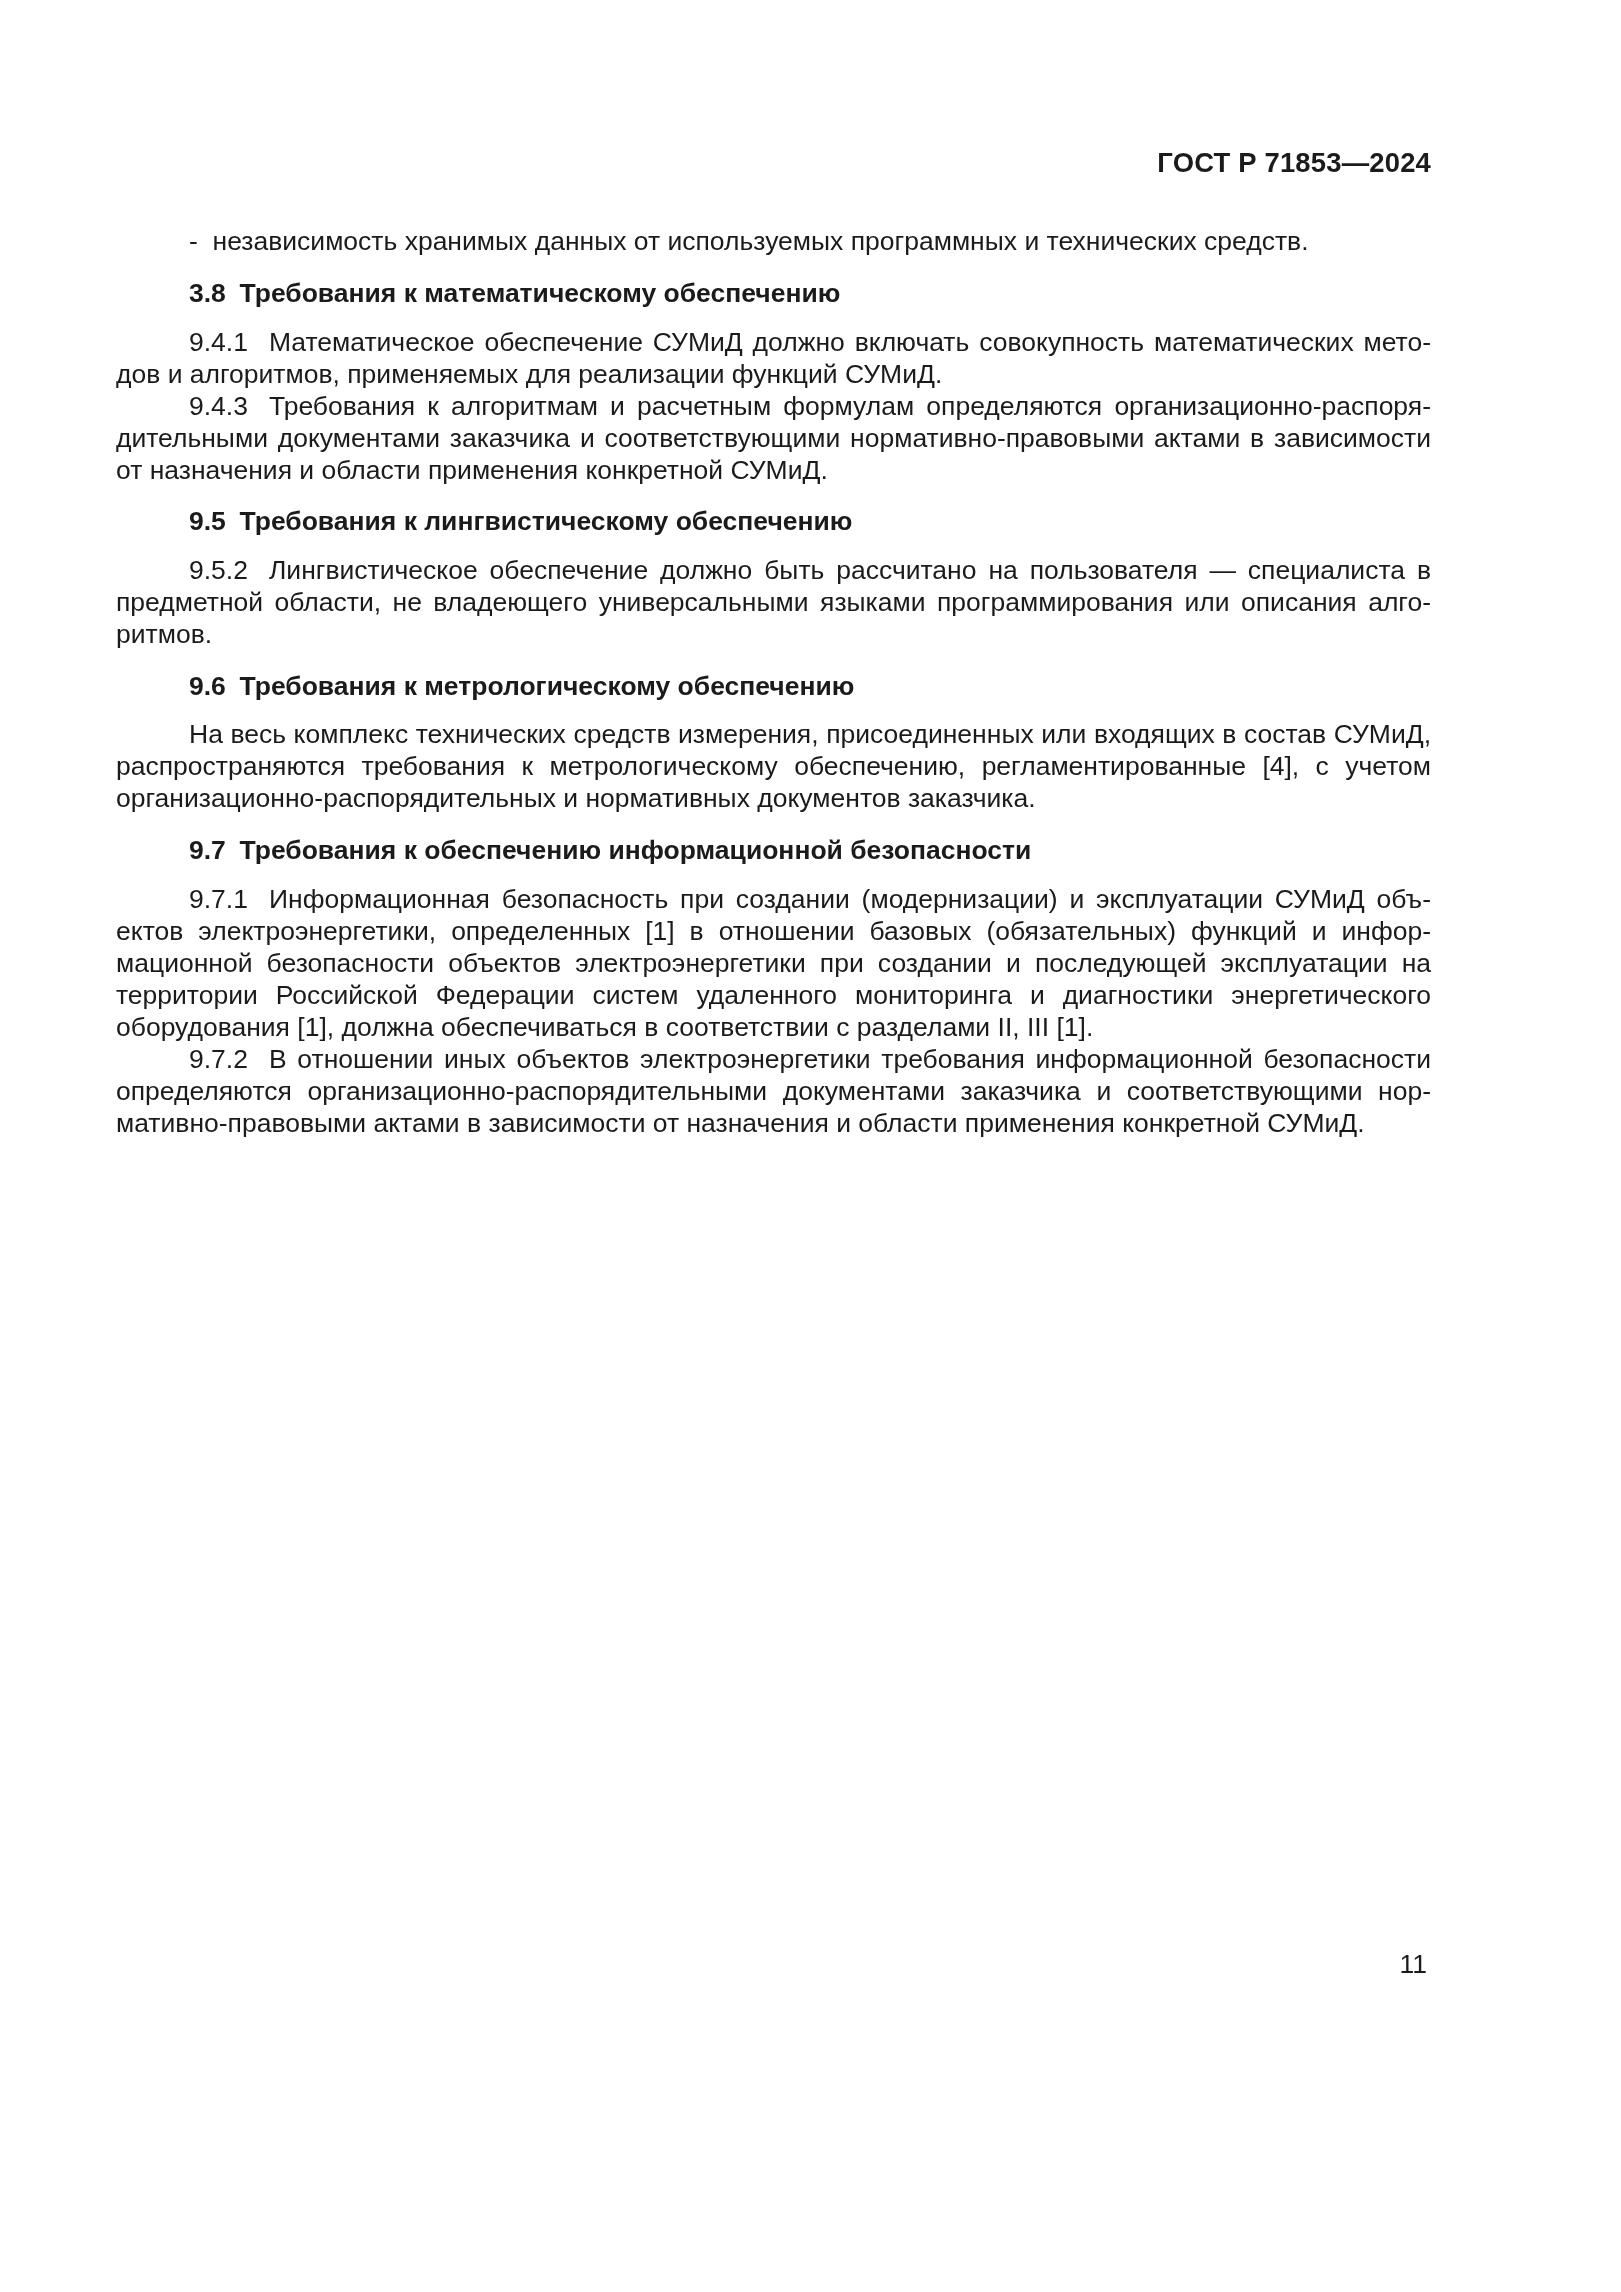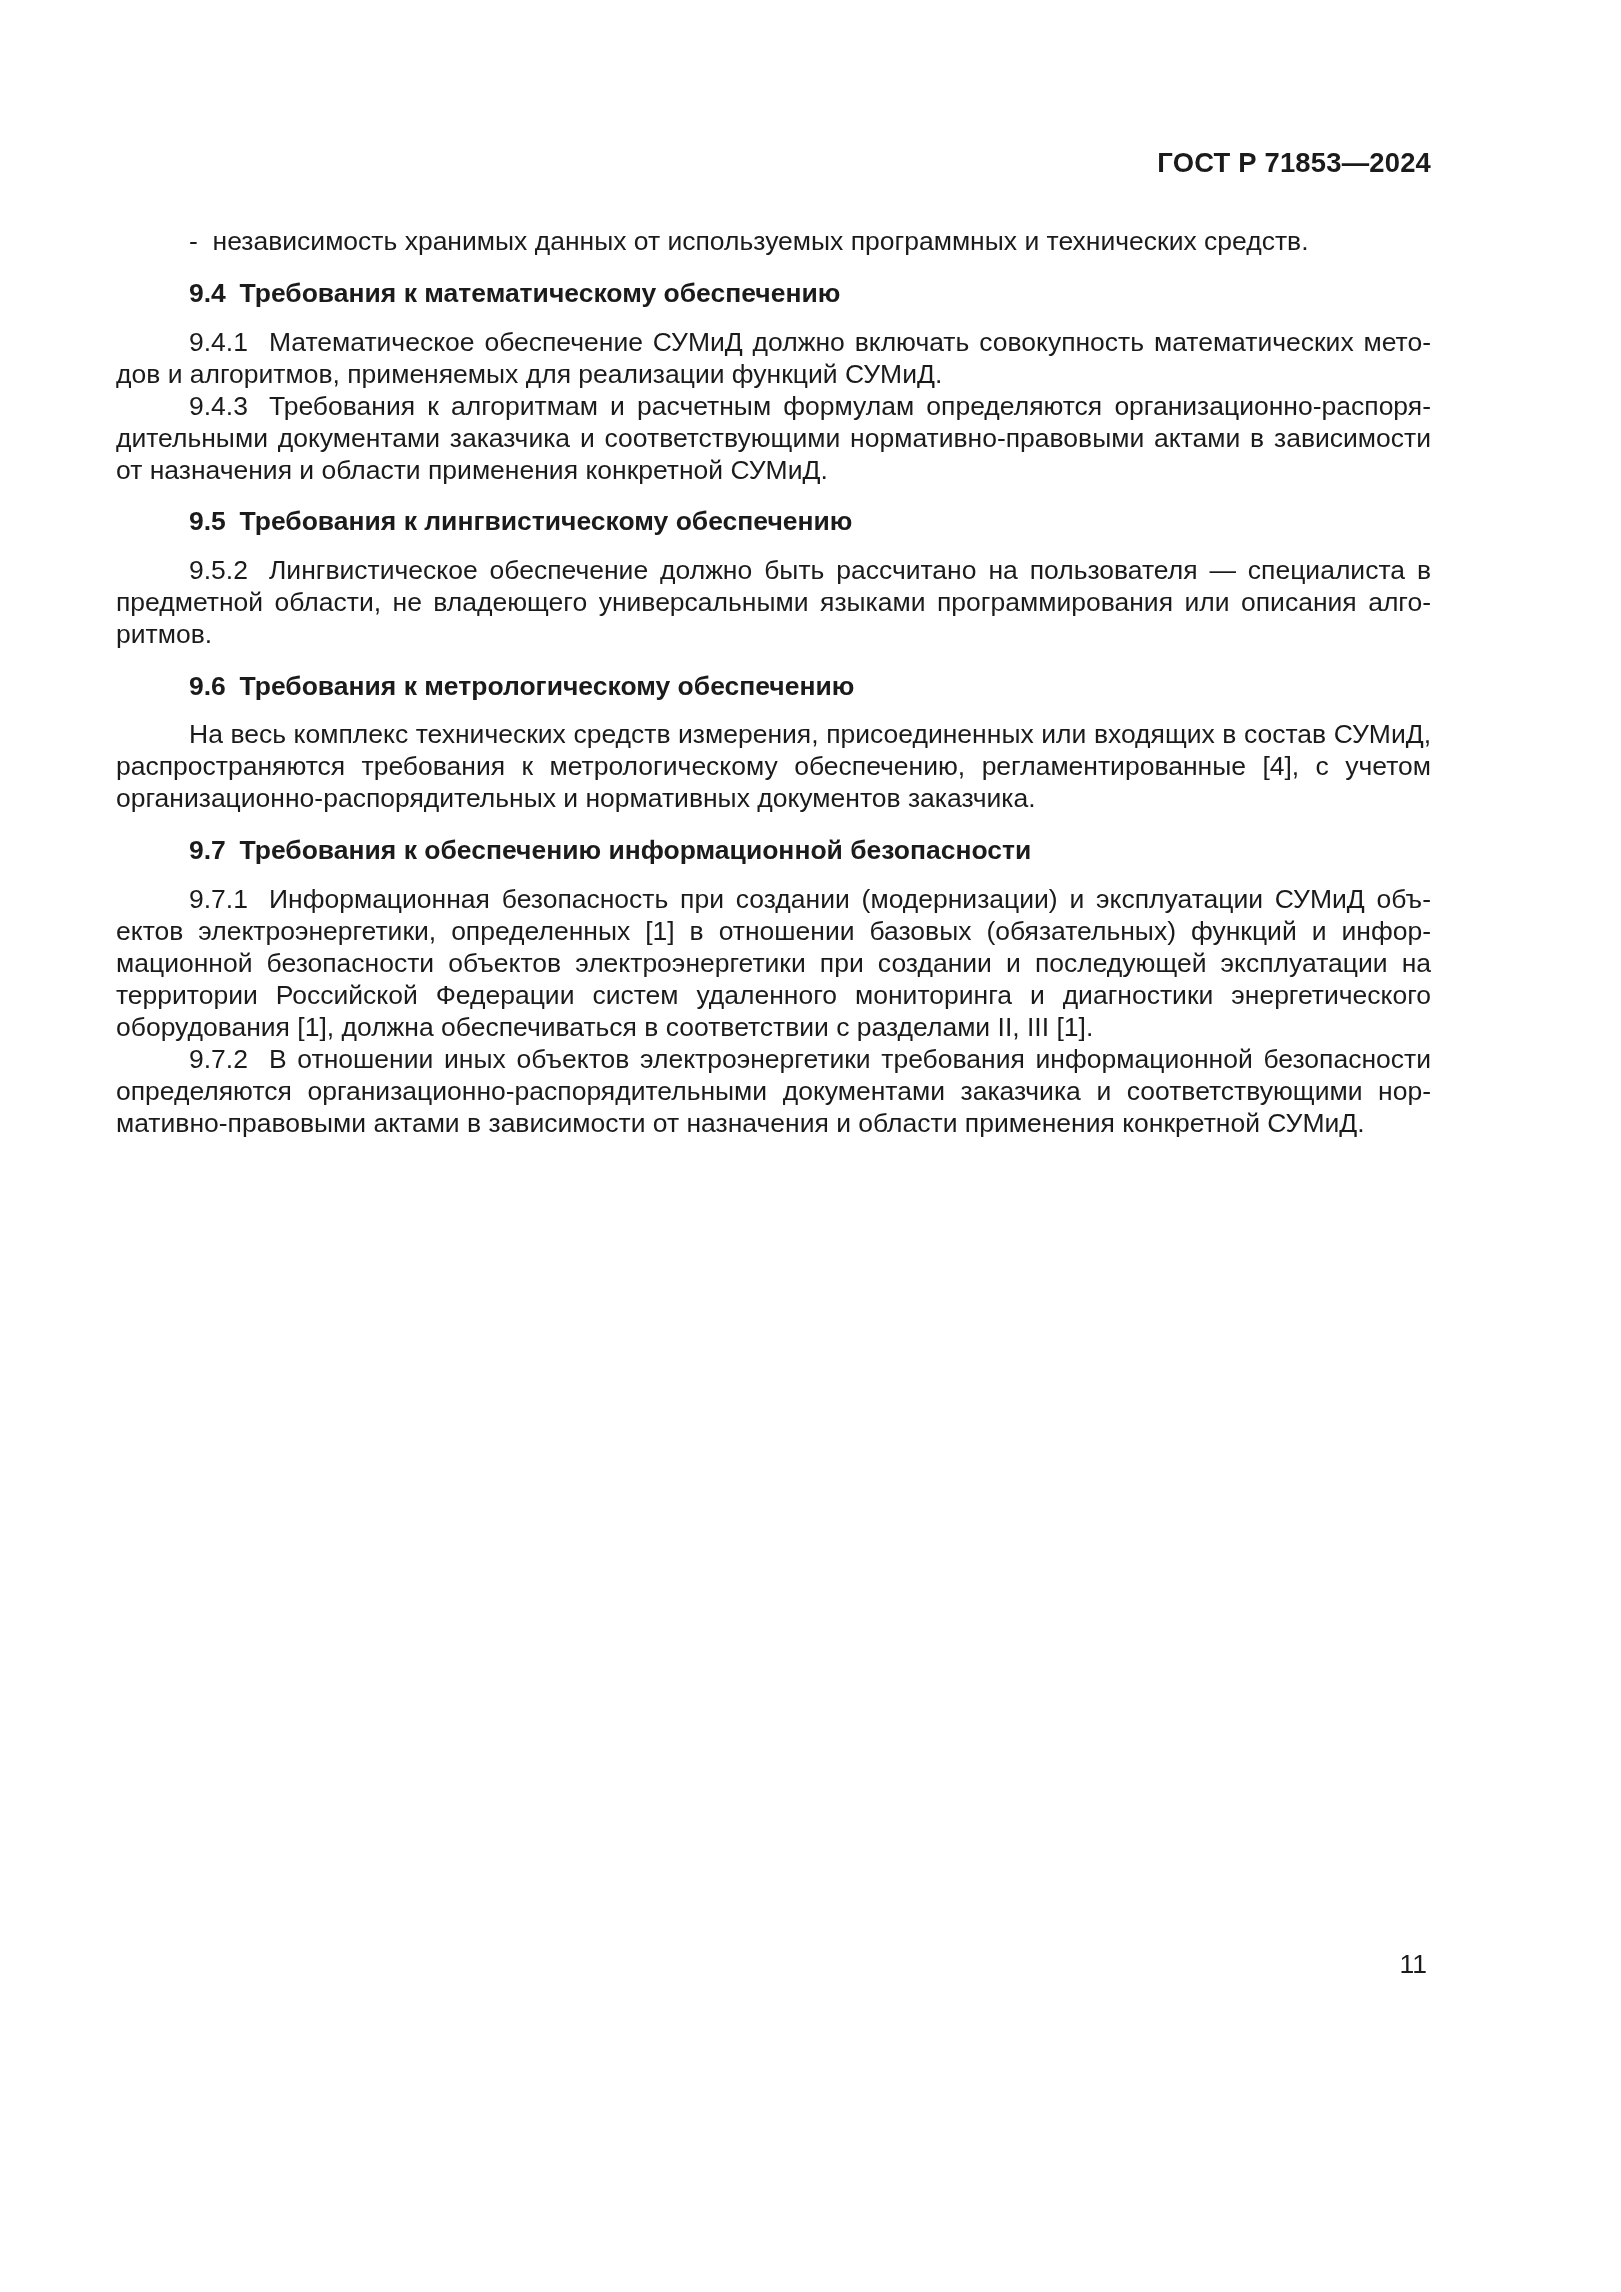--- a/index.html
+++ b/index.html
@@ -53,21 +53,21 @@
 
   <div class="doc-header">
     <span>ГОСТ Р 71853—2024</span>
   </div>
 
   <main>
 
     <p class="bullet"><span class="marker">-</span><span>независимость хранимых данных от используемых программных и технических средств.</span></p>
 
     <section>
-      <h2><span class="hnum">9.4</span><span>Требования к математическому обеспечению</span></h2>
+      <h2><span class="hnum">3.8</span><span>Требования к математическому обеспечению</span></h2>
       <p class="para"><span class="pnum">9.4.1</span><span>Математическое обеспечение СУМиД должно включать совокупность математических мето­дов и алгоритмов, применяемых для реализации функций СУМиД.</span></p>
       <p class="para"><span class="pnum">9.4.3</span><span>Требования к алгоритмам и расчетным формулам определяются организационно-распоря­дительными документами заказчика и соответствующими нормативно-правовыми актами в зависимо­сти от назначения и области применения конкретной СУМиД.</span></p>
     </section>
 
     <section>
       <h2><span class="hnum">9.5</span><span>Требования к лингвистическому обеспечению</span></h2>
       <p class="para"><span class="pnum">9.5.2</span><span>Лингвистическое обеспечение должно быть рассчитано на пользователя — специалиста в предметной области, не владеющего универсальными языками программирования или описания алго­ритмов.</span></p>
     </section>
 
     <section>

